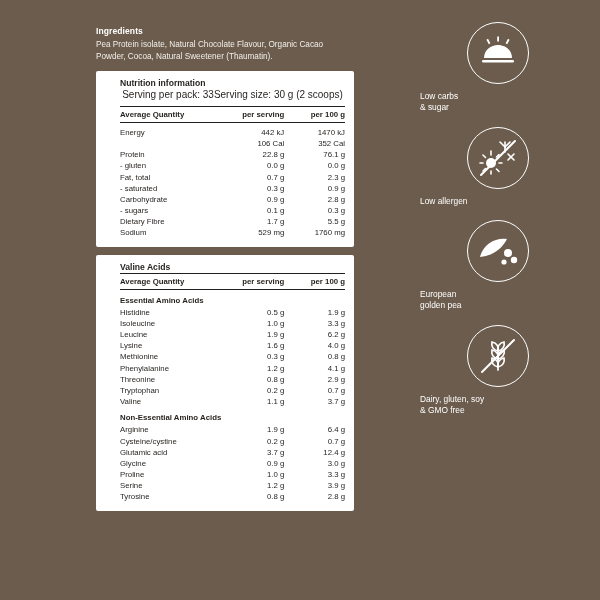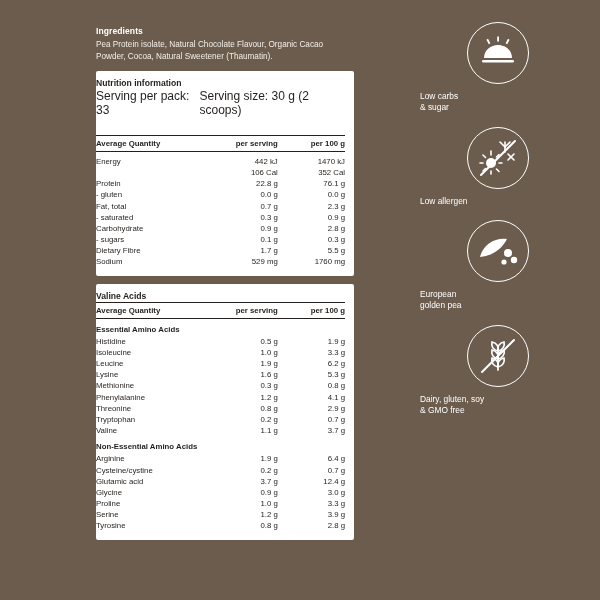--- a/index.html
+++ b/index.html
@@ -39,38 +39,38 @@
     font-size: 8.2px;
     line-height: 1.45;
     color: #f3efea;
     width: 252px;
   }
 
   .panel {
     background: #ffffff;
     color: #231f1c;
     border-radius: 2px;
-    padding: 7px 9px 8px 0;
+    padding: 7px 9px 8px 24px;
     margin-top: 8px;
     box-sizing: border-box;
     width: 258px;
   }
 
   .panel-title {
     font-size: 8.6px;
     font-weight: bold;
     color: #231f1c;
     margin: 0 0 1px 0;
   }
   .panel-sub {
-    font-size: 12px;
+    font-size: 10px;
     color: #231f1c;
     display: flex;
     justify-content: center;
-    margin-bottom: 18px;
+    margin-bottom: 6px;
   }
 
   table.nut {
     width: 100%;
     border-collapse: collapse;
     font-size: 7.8px;
     color: #231f1c;
   }
   table.nut td, table.nut th {
     padding: 1.1px 0;
@@ -239,21 +239,21 @@
           <td class="c2">3.3 g</td>
         </tr>
         <tr>
           <td class="name">Leucine</td>
           <td class="c1">1.9 g</td>
           <td class="c2">6.2 g</td>
         </tr>
         <tr>
           <td class="name">Lysine</td>
           <td class="c1">1.6 g</td>
-          <td class="c2">5.3 g</td>
+          <td class="c2">4.0 g</td>
         </tr>
         <tr>
           <td class="name">Methionine</td>
           <td class="c1">0.3 g</td>
           <td class="c2">0.8 g</td>
         </tr>
         <tr>
           <td class="name">Phenylalanine</td>
           <td class="c1">1.2 g</td>
           <td class="c2">4.1 g</td>

